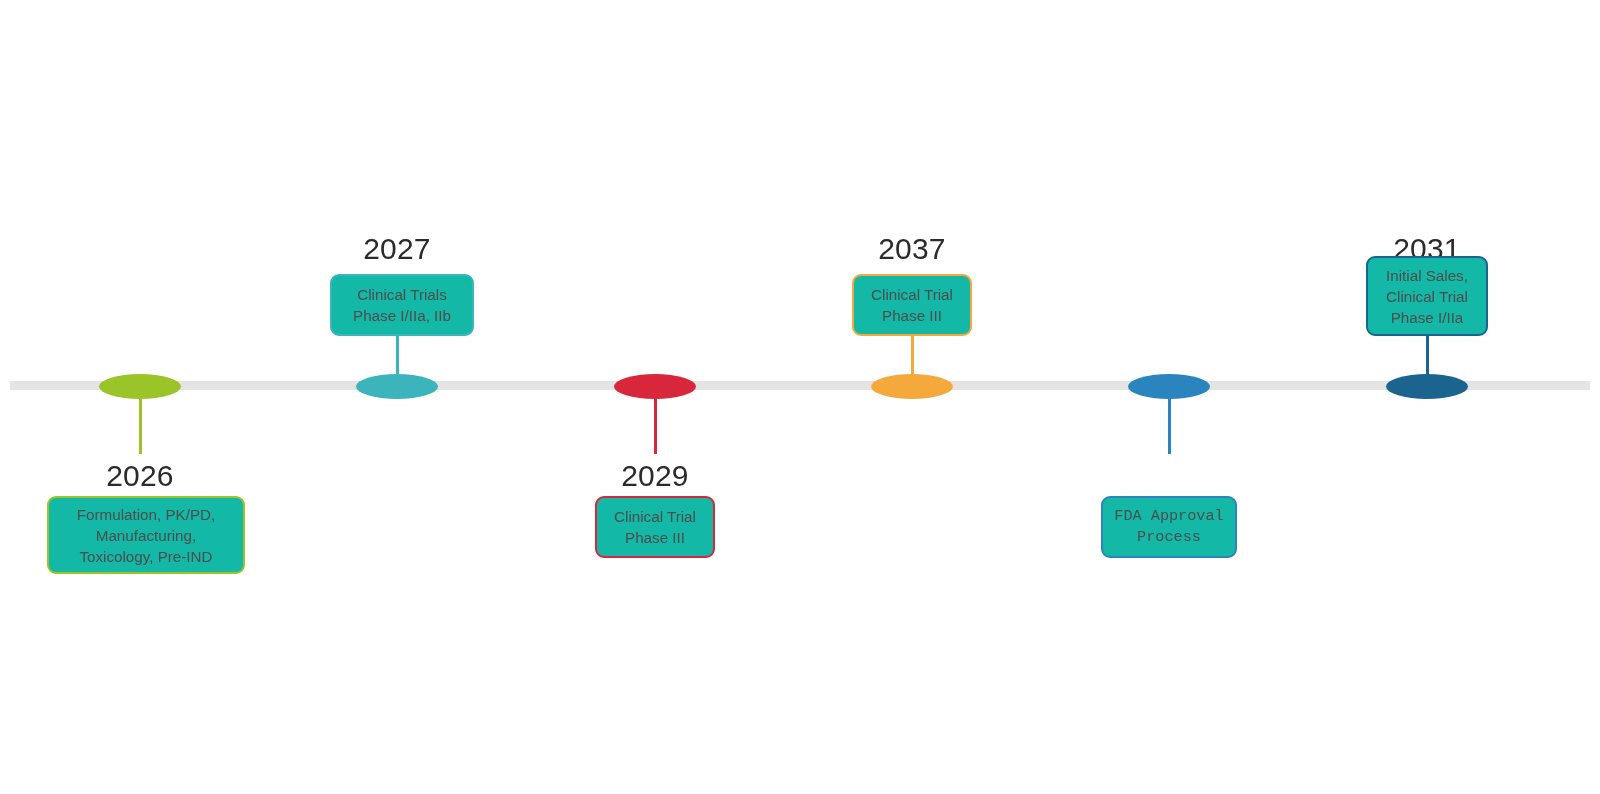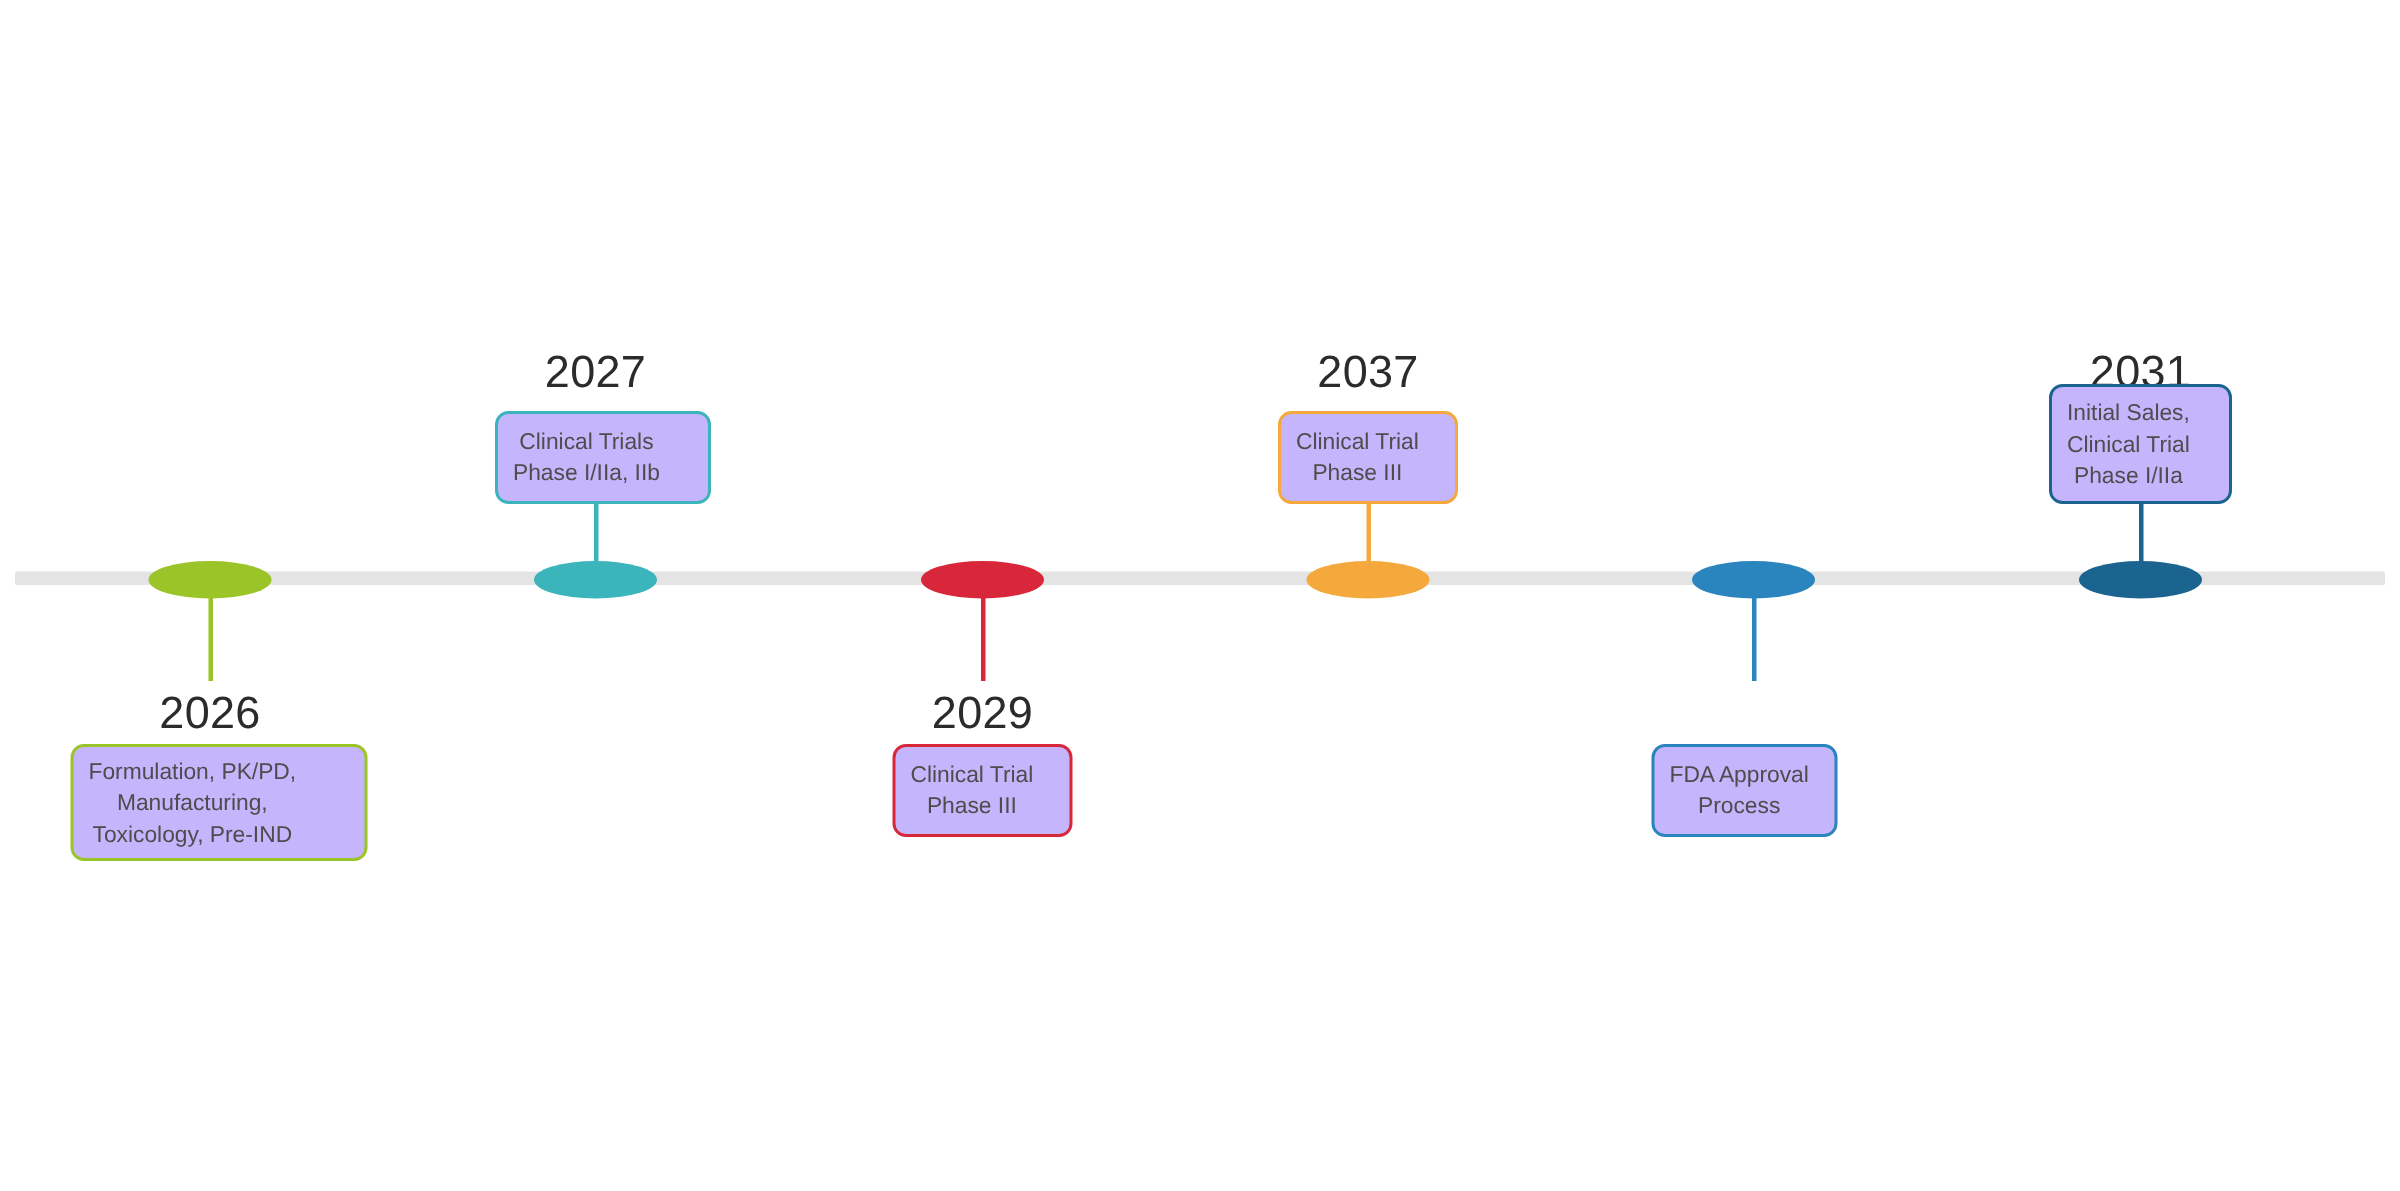--- a/index.html
+++ b/index.html
@@ -74,26 +74,27 @@
     letter-spacing: 0.2px;
   }
   .milestone.below .year-label { top: 461px; }
   .milestone.above .year-label { top: 234px; }
 
   
   .card {
     position: absolute;
     left: 50%;
     box-sizing: border-box;
-    background: #c4b5fd;
+    background: #14b8a6;
     border-style: solid;
     border-width: 2.6px;
     border-radius: 9px;
     display: flex;
     align-items: center;
+    justify-content: center;
     padding: 6px 10px;
   }
   .card-text {
     font-size: 15.2px;
     line-height: 21px;
     color: #4d4d4d;
     text-align: center;
     white-space: pre-line;
   }
   .milestone.below .card { top: 496px; }
@@ -140,21 +141,21 @@
         <div class="stem" style="background: rgb(245, 169, 60);"></div>
         <div class="year-label">2037</div>
         <div class="card" style="border-color: rgb(245, 169, 60); width: 120px; height: 62px; margin-left: -60px; bottom: 458px; top: auto;">
           <div class="card-text">Clinical Trial
 Phase III</div>
         </div>
       </div>
       <div class="milestone below" style="left: 1169px;">
         <div class="node-ellipse" style="background: rgb(42, 132, 189);"></div>
         <div class="stem" style="background: rgb(42, 132, 189);"></div>
-        <div class="card" style="border-color: rgb(42, 132, 189); width: 124px; height: 62px; margin-left: -68px;">
+        <div class="card" style="border-color: rgb(42, 132, 189); width: 136px; height: 62px; margin-left: -68px; font-family: Liberation Mono, monospace;">
           <div class="card-text">FDA Approval
 Process</div>
         </div>
       </div>
       <div class="milestone above" style="left: 1427px;">
         <div class="node-ellipse" style="background: rgb(27, 100, 144);"></div>
         <div class="stem" style="background: rgb(27, 100, 144);"></div>
         <div class="year-label">2031</div>
         <div class="card" style="border-color: rgb(27, 100, 144); width: 122px; height: 80px; margin-left: -61px; bottom: 458px; top: auto;">
           <div class="card-text">Initial Sales,

